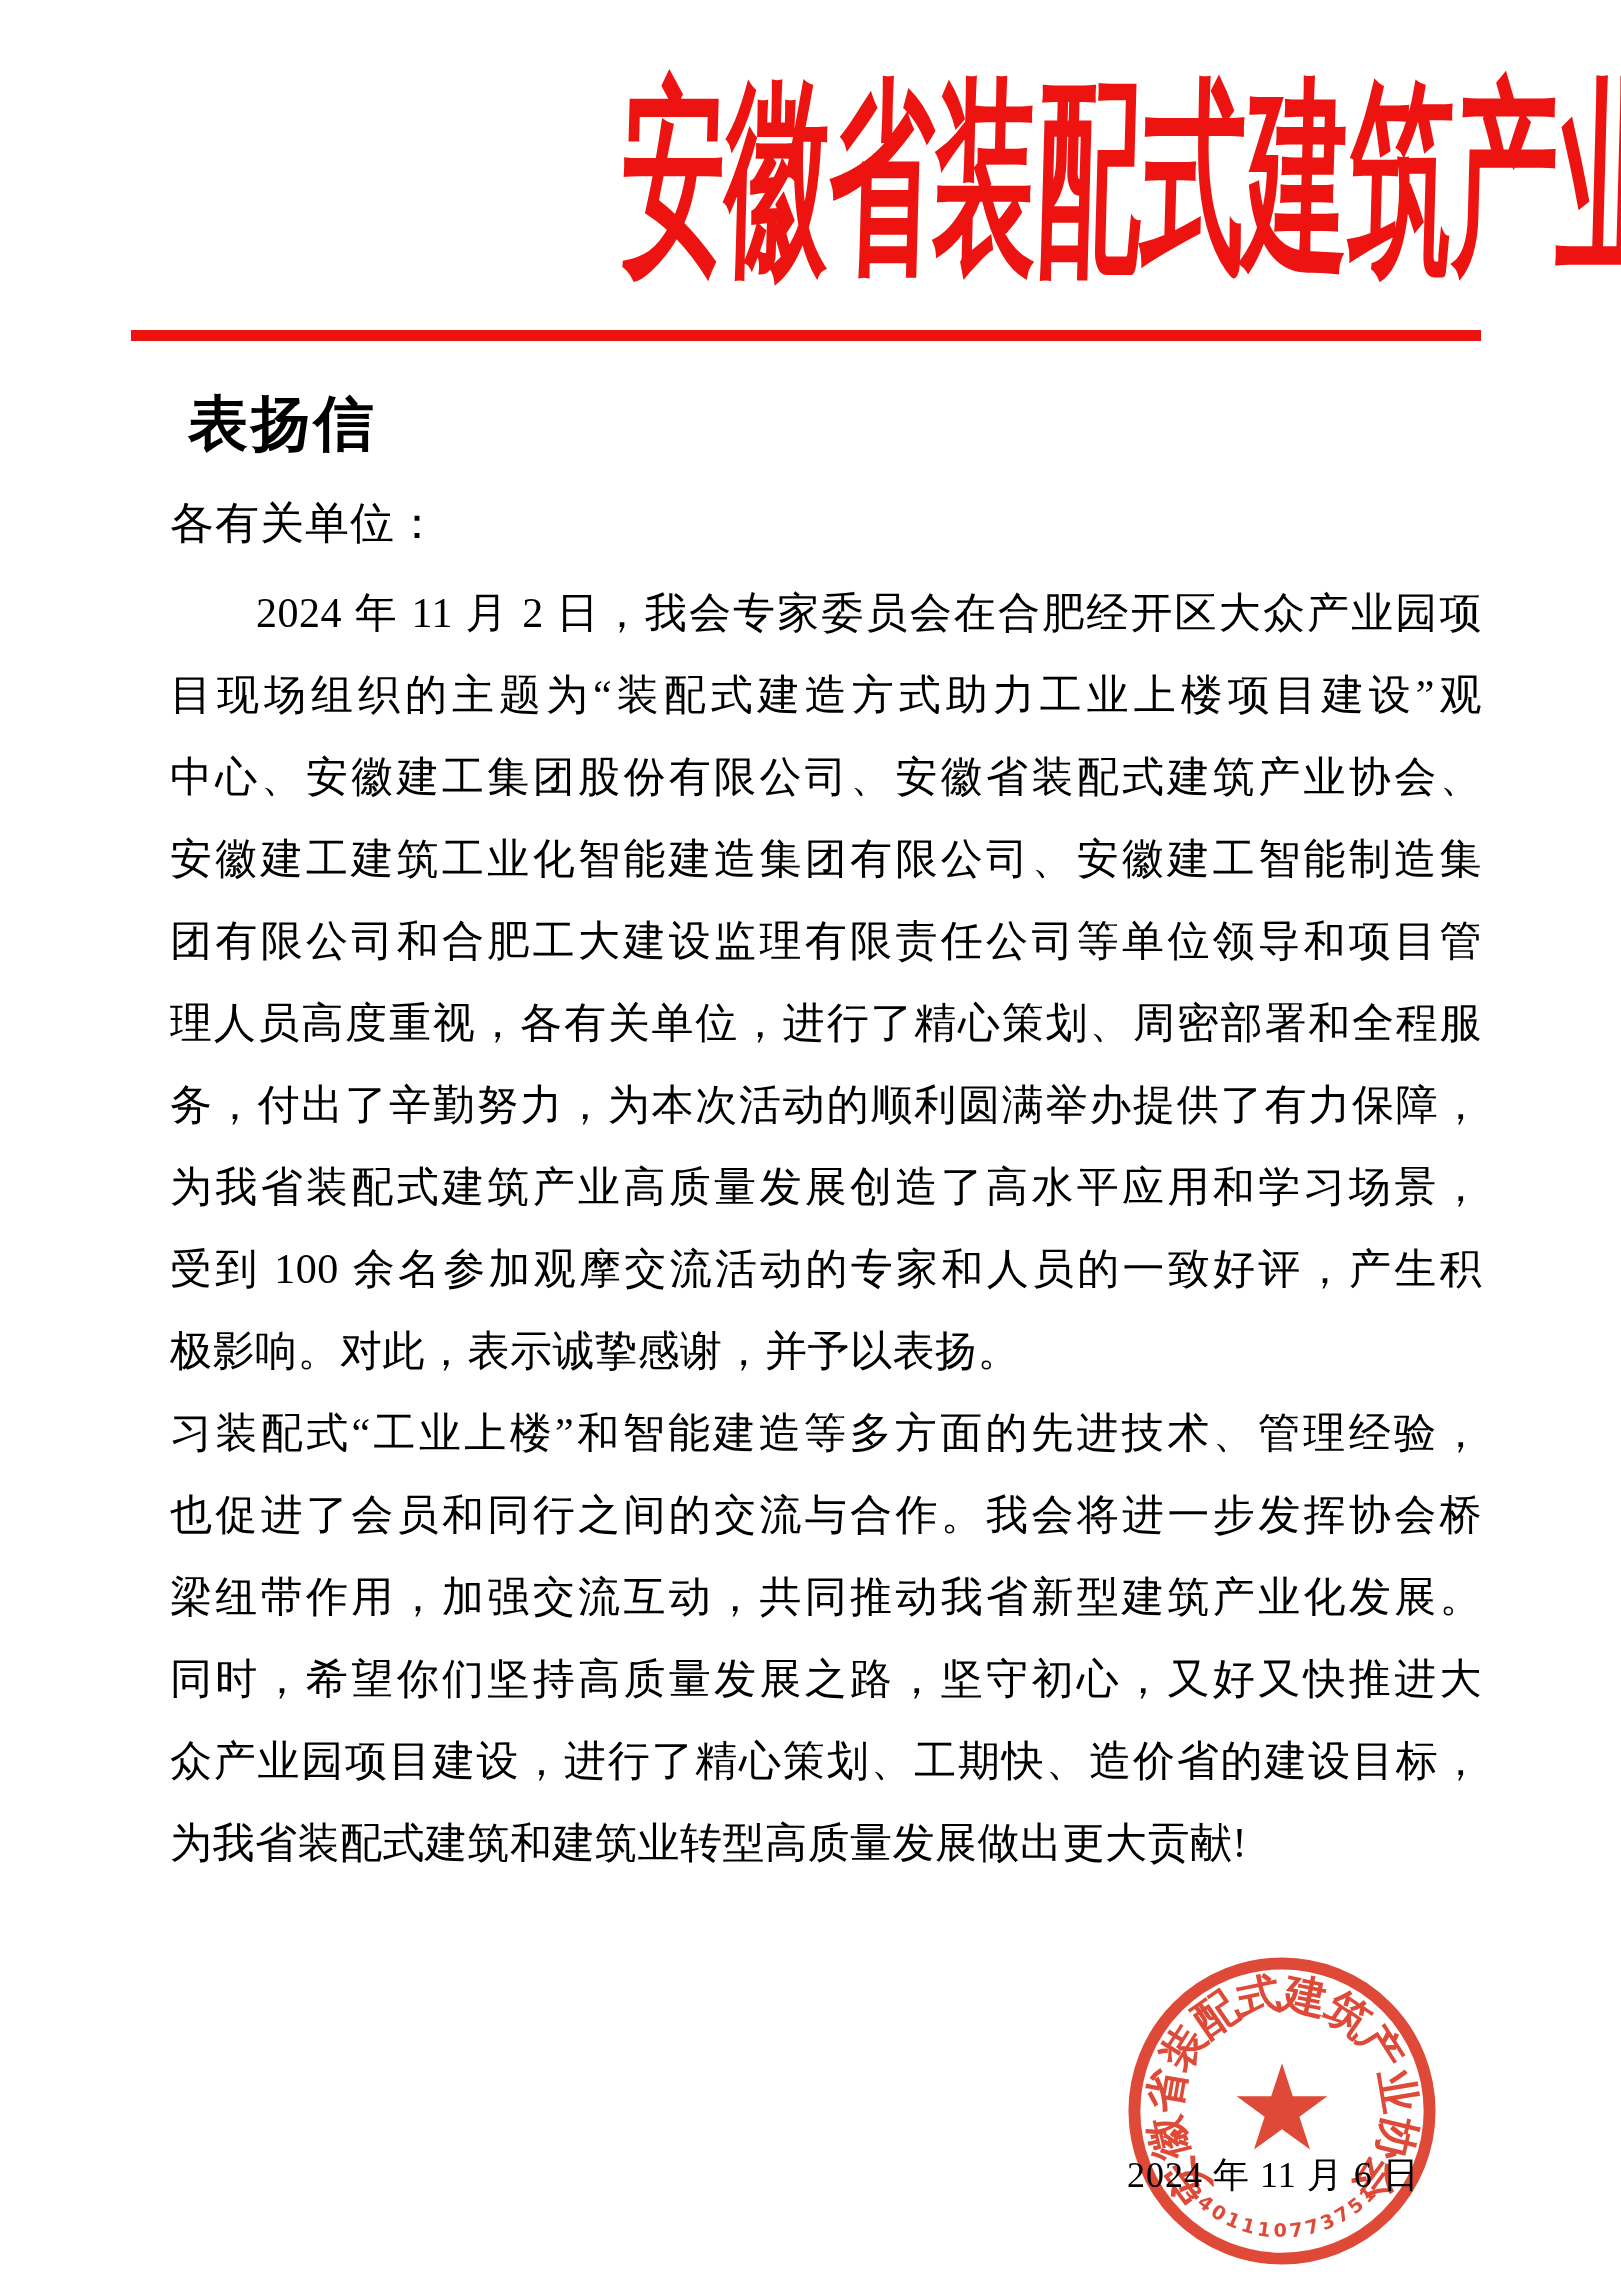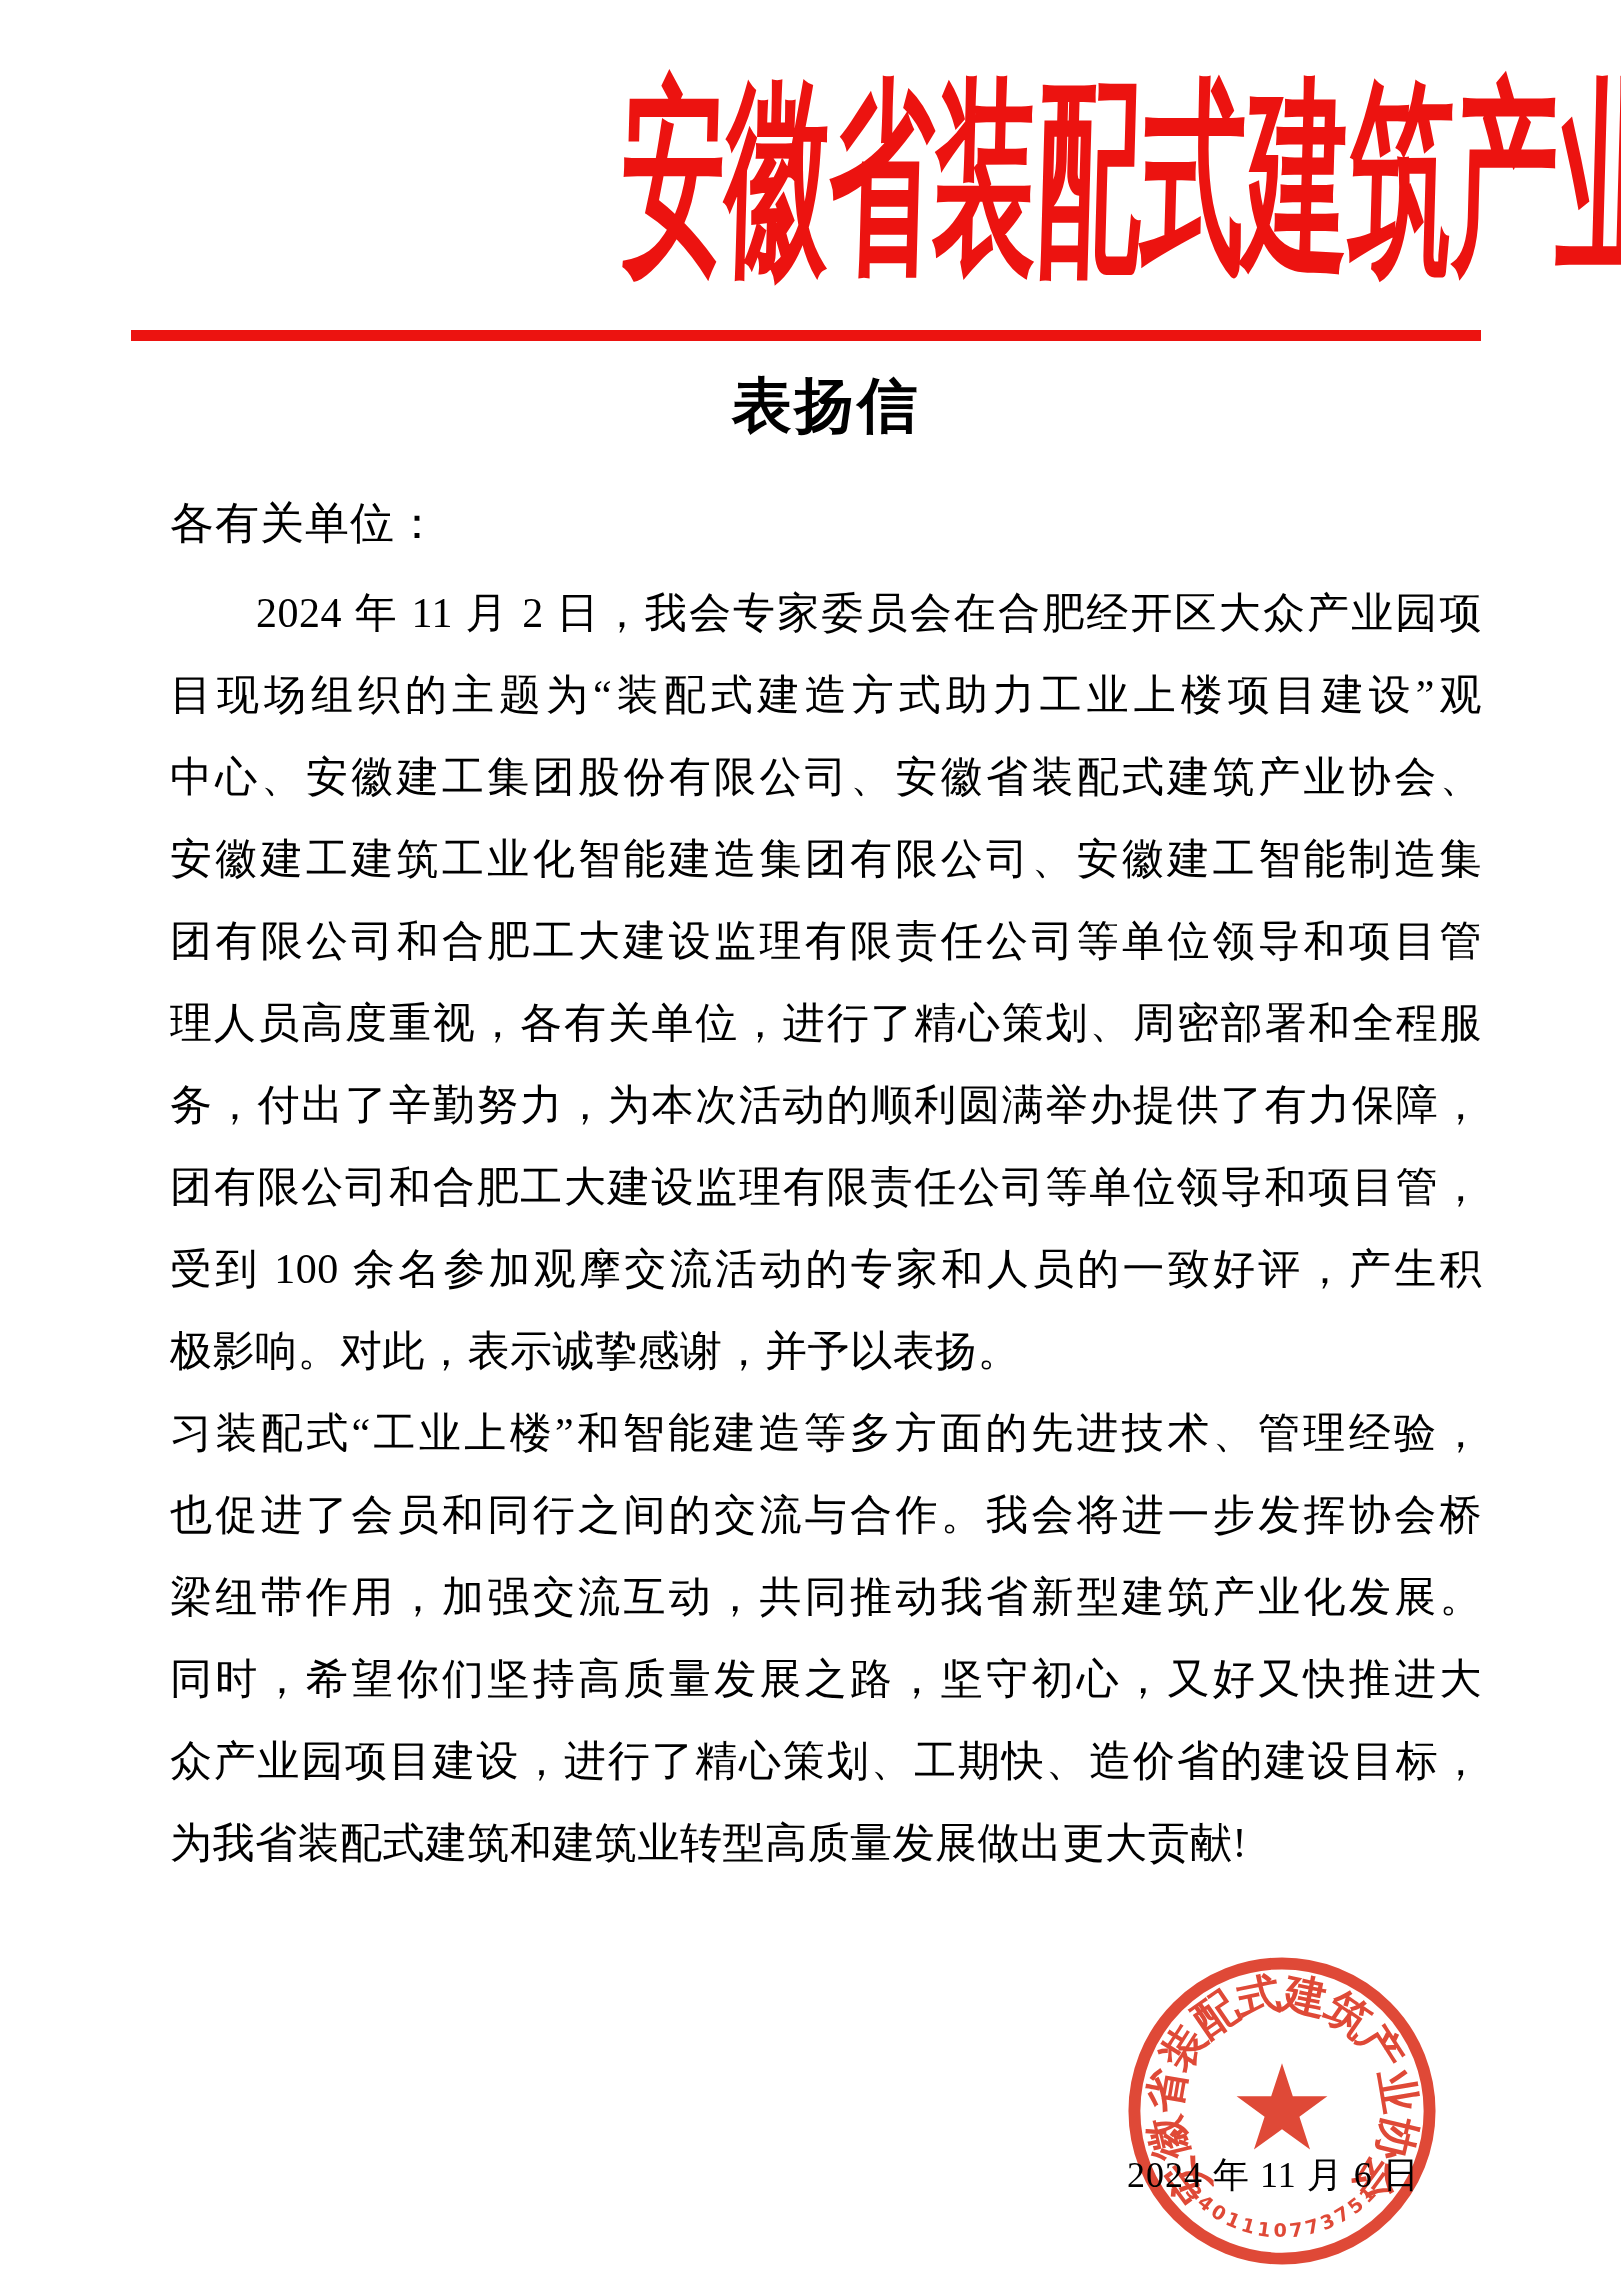--- a/index.html
+++ b/index.html
@@ -46,22 +46,22 @@
     width: 1350px;
     height: 10.8px;
     background: var(--rule-red);
   }
   
   .doc-title {
     position: absolute;
     top: 374px;
     left: 170px;
     width: 1312px;
-    margin: 0;
-    text-align: center;
+    margin: 18px;
+    text-align: left;
     font-size: 60px;
     line-height: 65px;
     font-weight: bold;
     letter-spacing: 2.9px;
   }
   
   .salutation {
     position: absolute;
     top: 498px;
     left: 170px;
@@ -142,21 +142,21 @@
   <div class="salutation">各有关单位：</div>
 
   <div class="body-text">
       <div class="line para-start">2024 年 11 月 2 日，我会专家委员会在合肥经开区大众产业园项</div>
       <div class="line">目现场组织的主题为“装配式建造方式助力工业上楼项目建设”观</div>
       <div class="line">中心、安徽建工集团股份有限公司、安徽省装配式建筑产业协会、</div>
       <div class="line">安徽建工建筑工业化智能建造集团有限公司、安徽建工智能制造集</div>
       <div class="line">团有限公司和合肥工大建设监理有限责任公司等单位领导和项目管</div>
       <div class="line">理人员高度重视，各有关单位，进行了精心策划、周密部署和全程服</div>
       <div class="line">务，付出了辛勤努力，为本次活动的顺利圆满举办提供了有力保障，</div>
-      <div class="line">团有限公司和合肥工大建设监理有限责任公司等单位领导和项目管，</div>
+      <div class="line">为我省装配式建筑产业高质量发展创造了高水平应用和学习场景，</div>
       <div class="line">受到 100 余名参加观摩交流活动的专家和人员的一致好评，产生积</div>
       <div class="line para-end">极影响。对此，表示诚挚感谢，并予以表扬。</div>
       <div class="line">习装配式“工业上楼”和智能建造等多方面的先进技术、管理经验，</div>
       <div class="line">也促进了会员和同行之间的交流与合作。我会将进一步发挥协会桥</div>
       <div class="line">梁纽带作用，加强交流互动，共同推动我省新型建筑产业化发展。</div>
       <div class="line">同时，希望你们坚持高质量发展之路，坚守初心，又好又快推进大</div>
       <div class="line">众产业园项目建设，进行了精心策划、工期快、造价省的建设目标，</div>
       <div class="line para-end">为我省装配式建筑和建筑业转型高质量发展做出更大贡献!</div>
     </div>
 

